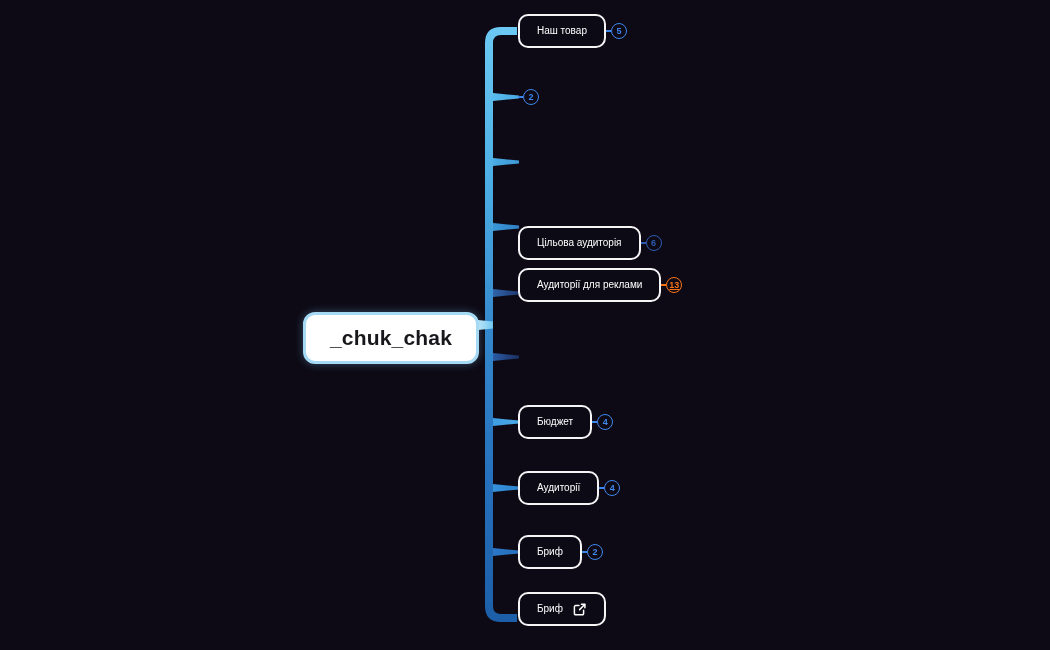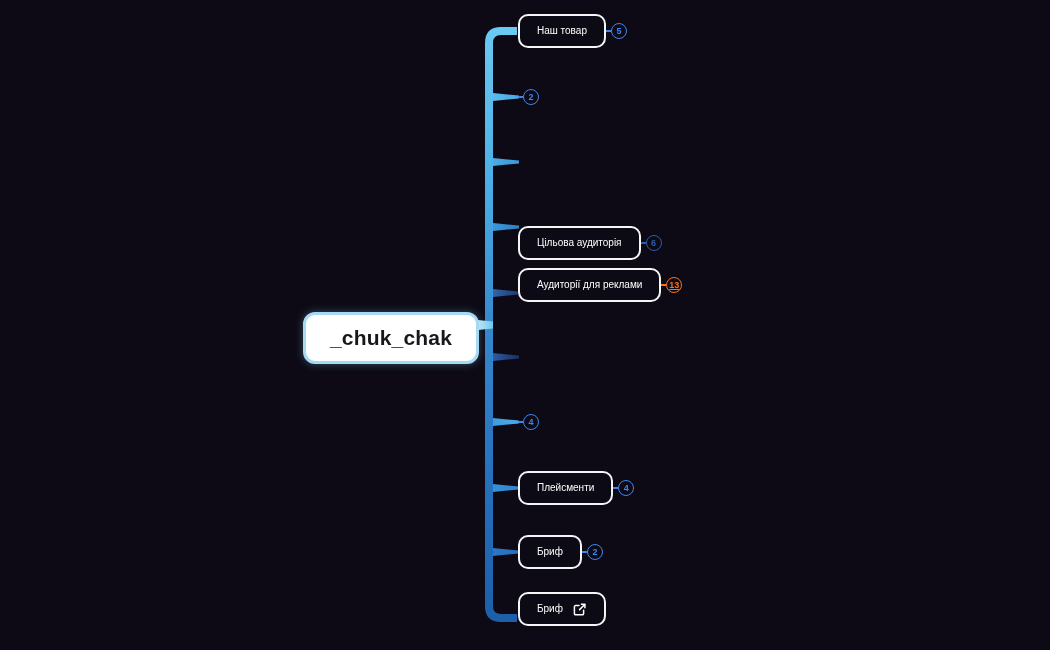--- a/index.html
+++ b/index.html
@@ -155,29 +155,32 @@
       <span class="node-label">Аудиторії для реклами</span>
     </div>
     <span class="badge tone-dim">
       <span class="badge-dash"></span>
       <span class="badge-circle">13</span>
     </span>
   </div>
 
 
   <div class="node-row" style="top:405px">
+    <div class="node-box">
+      <span class="node-label">Бюджет</span>
+    </div>
     <span class="badge tone-bright">
       <span class="badge-dash"></span>
       <span class="badge-circle">4</span>
     </span>
   </div>
 
   <div class="node-row" style="top:471px">
     <div class="node-box">
-      <span class="node-label">Плейсменти</span>
+      <span class="node-label">Аудиторії</span>
     </div>
     <span class="badge tone-bright">
       <span class="badge-dash"></span>
       <span class="badge-circle">4</span>
     </span>
   </div>
 
   <div class="node-row" style="top:535px">
     <div class="node-box">
       <span class="node-label">Бриф</span>

